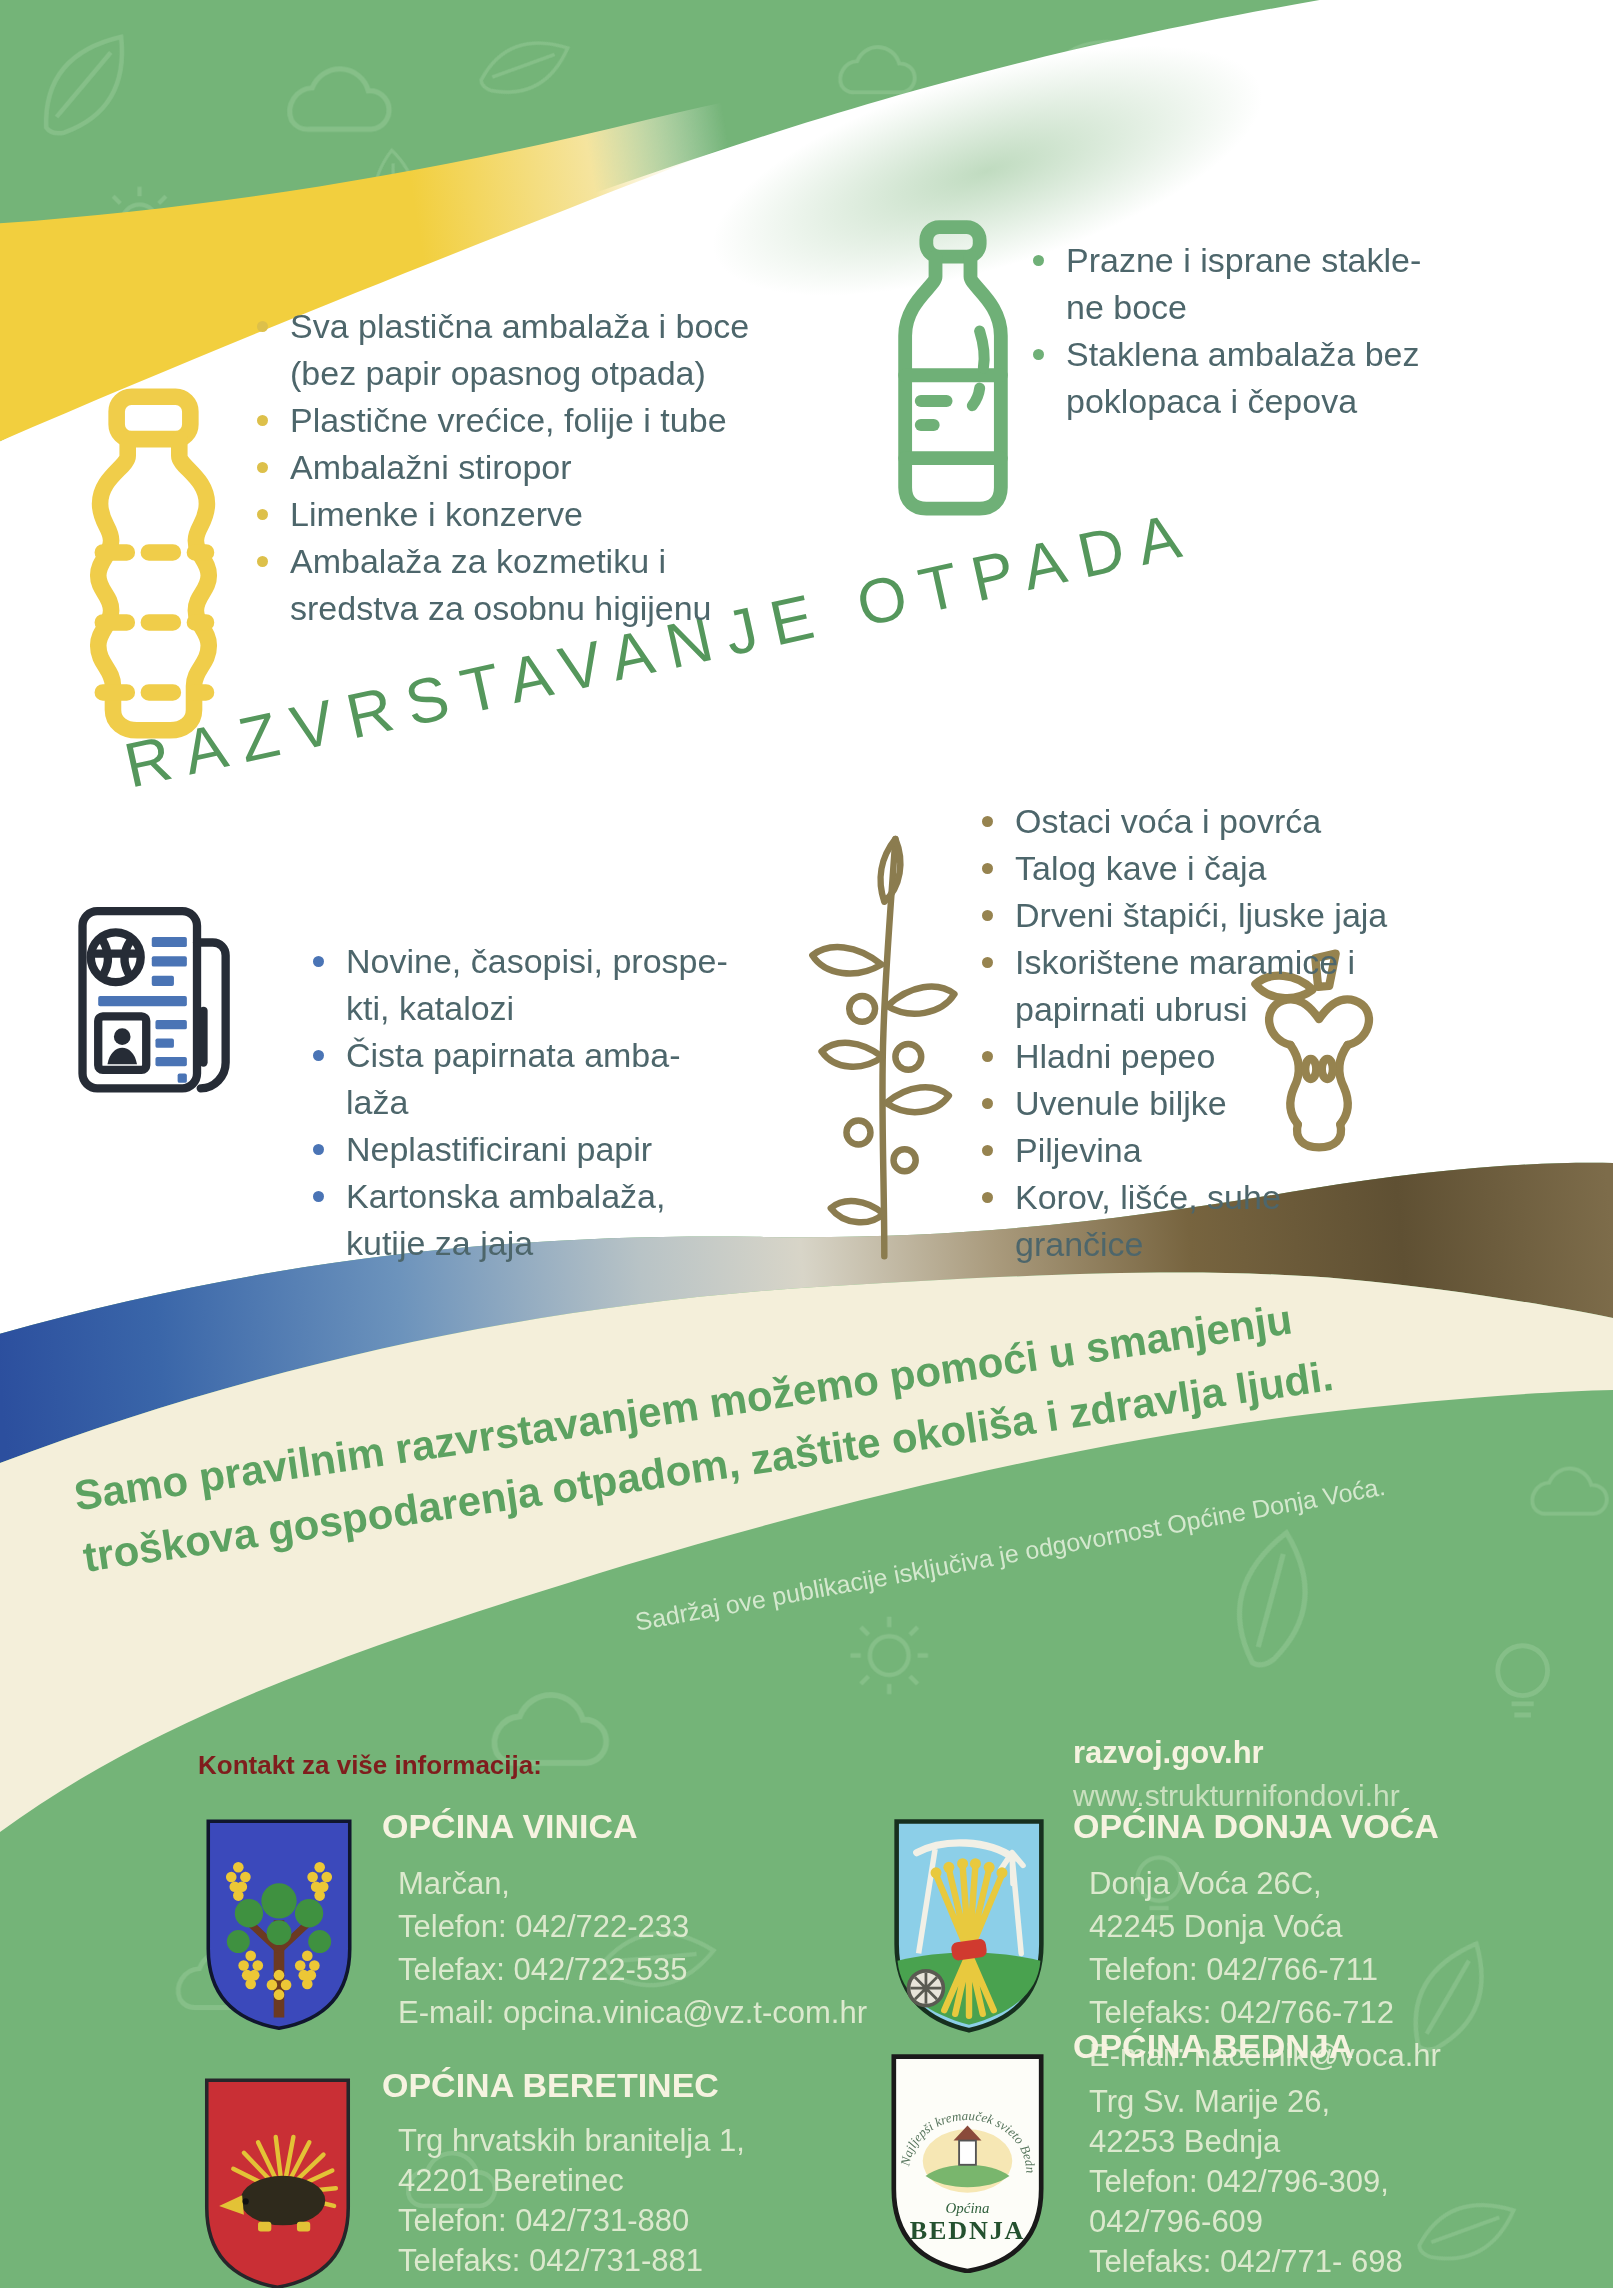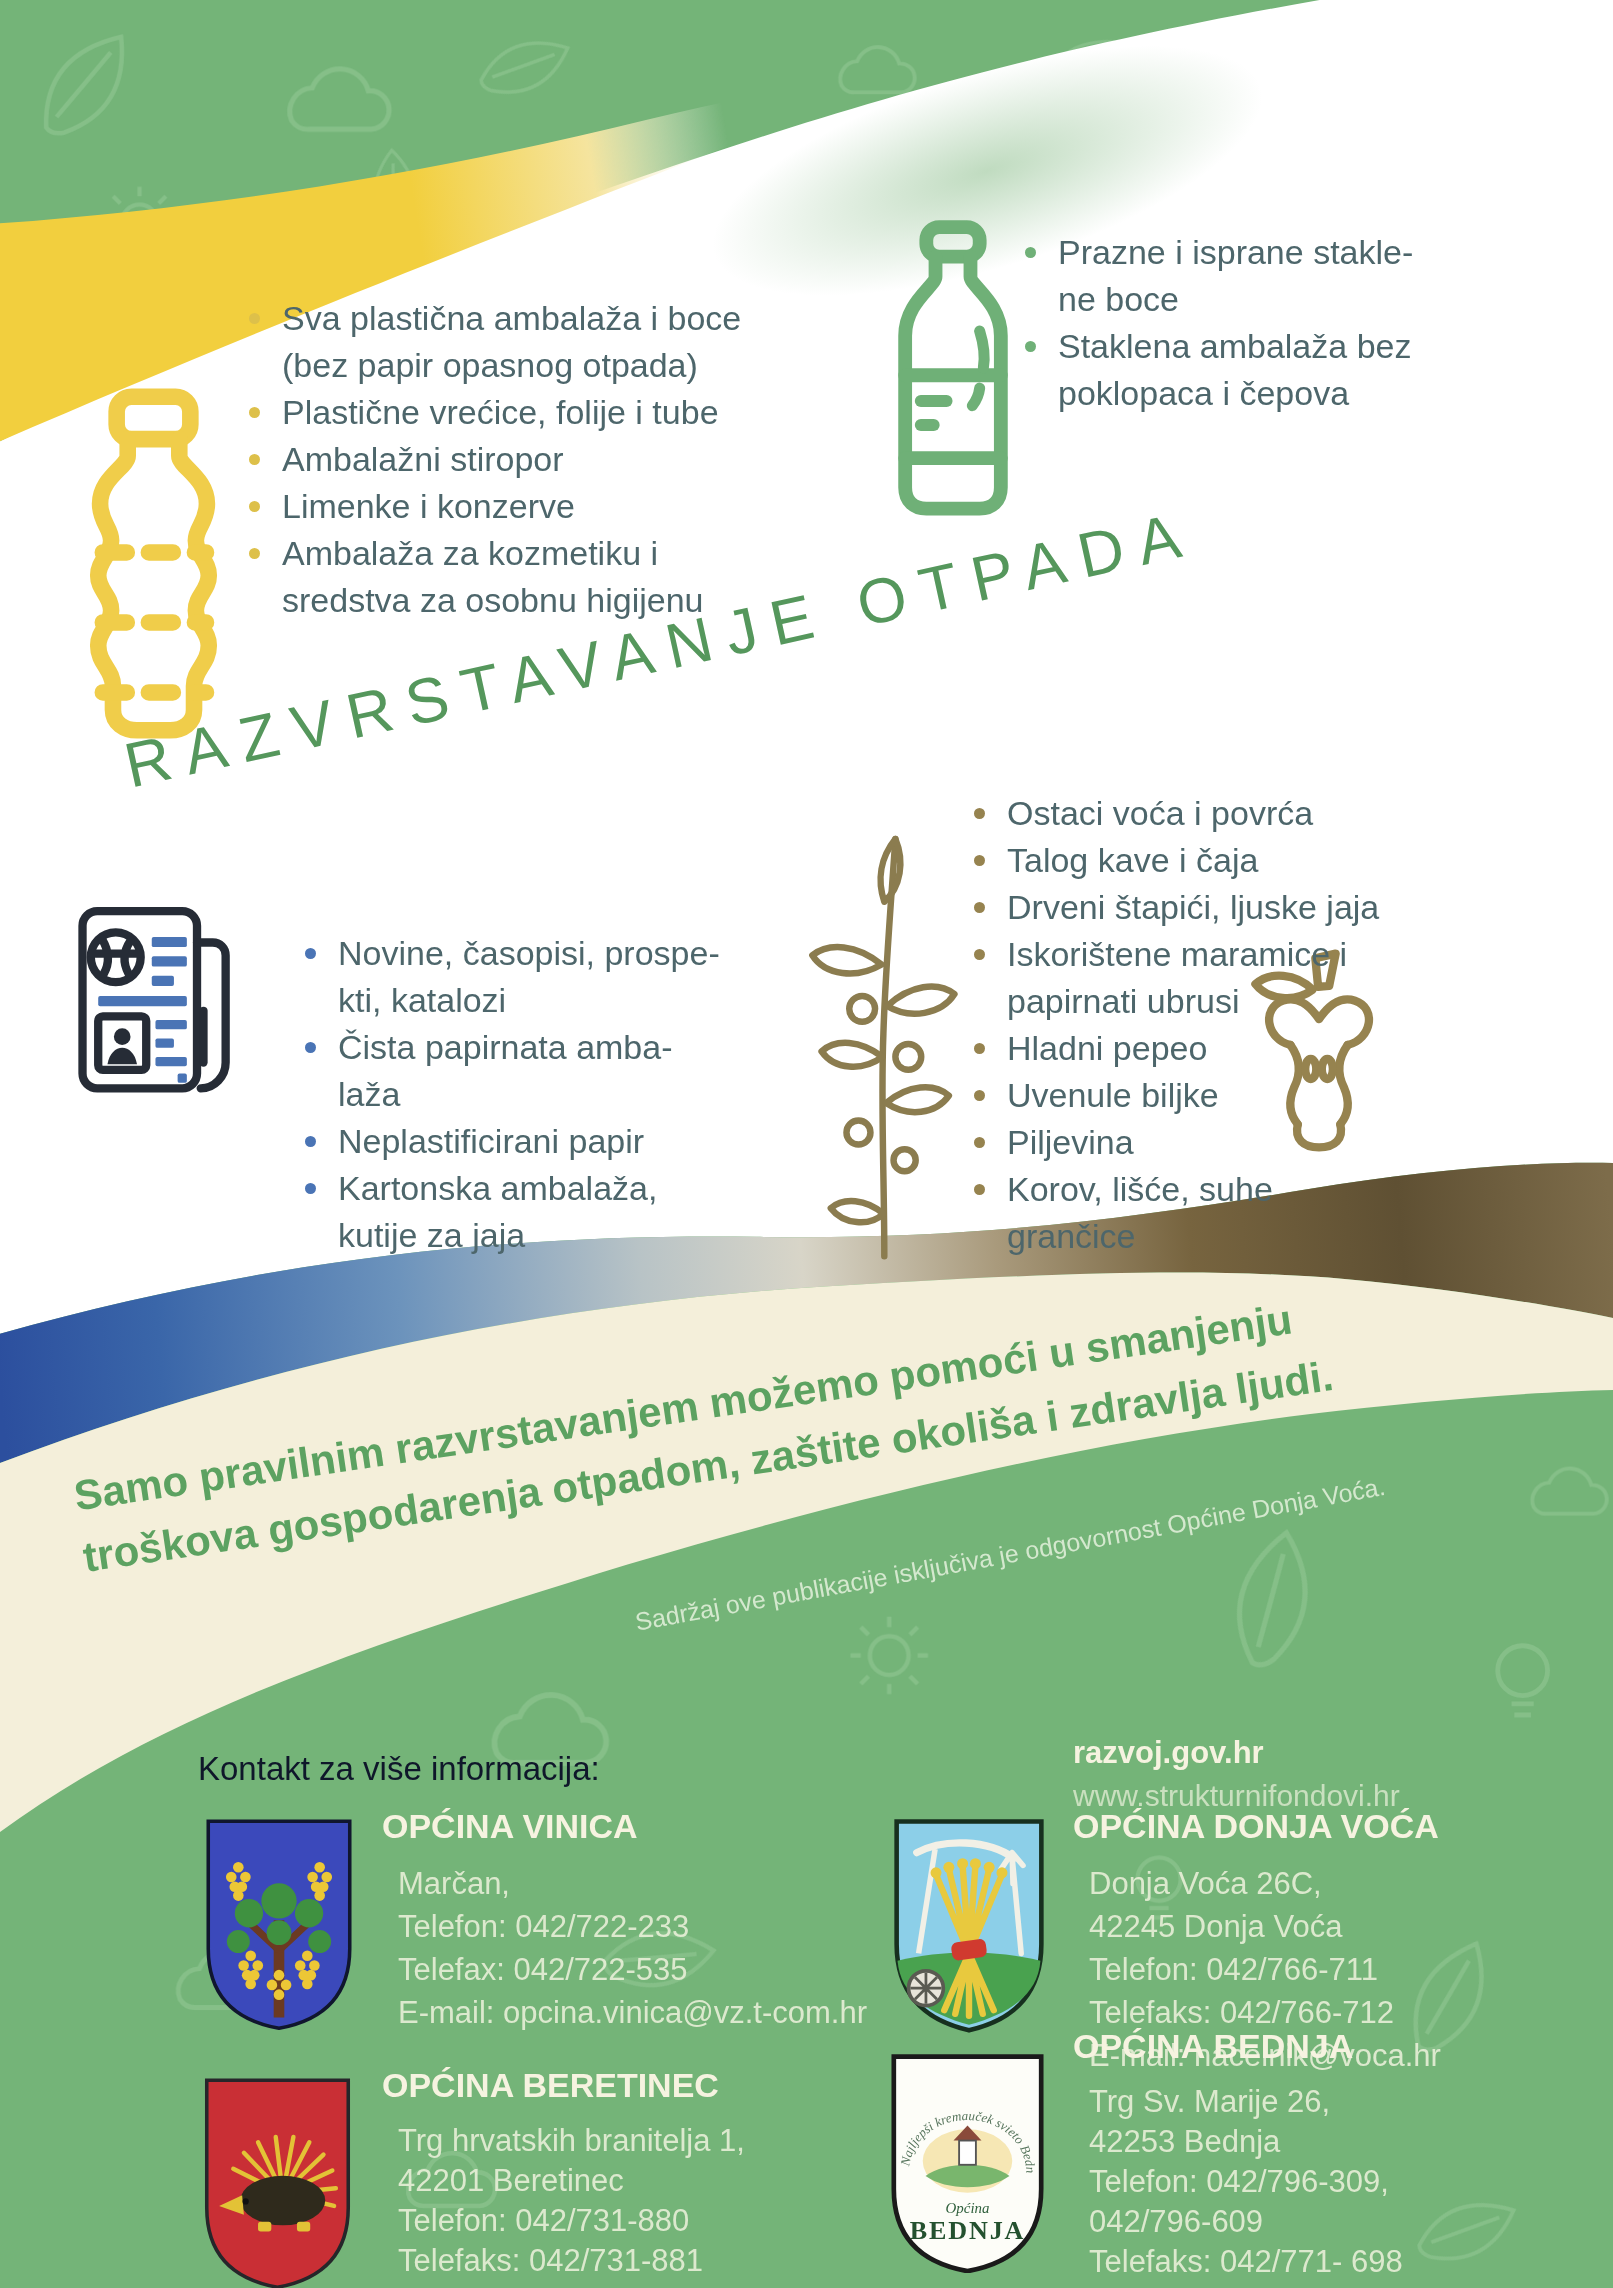--- a/index.html
+++ b/index.html
@@ -4,38 +4,38 @@
 <style>
   html,body{margin:0;padding:0;background:#555;}
   .page{
     position:relative;width:1613px;height:2289px;margin:0 auto;
     background:#74b478;overflow:hidden;
     font-family:"Liberation Sans",sans-serif;
   }
   .bg-svg{position:absolute;left:0;top:0;width:1613px;height:2289px;}
   .icon{position:absolute;}
   
-  .list{position:absolute;list-style:none;margin:0;padding:0;
+  .list{position:absolute;list-style:none;margin:8px;padding:0;
     color:#4d666b;font-size:34px;line-height:47px;font-weight:300;}
   .list li{position:relative;padding-left:35px;white-space:pre-line;}
   .list li::before{content:"";position:absolute;left:1.8px;top:17.5px;width:11px;height:11px;border-radius:50%;}
   .plastic li::before{background:#ddc04a;}
   .glass li::before{background:#6fb077;}
   .paper li::before{background:#4a74b5;}
   .bio li::before{background:#96834f;}
   
   .title{position:absolute;left:118px;top:731px;transform:rotate(-12.4deg);
     transform-origin:0 0;font-size:63px;letter-spacing:14.8px;color:#55975c;white-space:nowrap;}
   .slogan{position:absolute;left:70px;top:1466px;transform:rotate(-8.3deg);
     transform-origin:0 0;font-size:42px;font-weight:700;line-height:62px;
     color:#5ca261;white-space:pre-line;}
   .disclaimer{position:absolute;left:633px;top:1608px;transform:rotate(-10.3deg);
     transform-origin:0 0;font-size:25px;color:rgba(236,245,228,0.8);white-space:nowrap;}
   
-  .contact-heading{position:absolute;left:198px;top:1750px;font-size:33px;font-weight:400;color:#0f172a;}
+  .contact-heading{position:absolute;left:198px;top:1750px;font-size:26px;font-weight:700;color:#7f1d1d;}
   .site-primary{position:absolute;left:1073px;top:1735px;font-size:31px;font-weight:700;color:#f6f3e0;}
   .site-secondary{position:absolute;left:1073px;top:1779px;font-size:30px;font-weight:300;color:rgba(238,242,221,0.7);}
   .muni{position:absolute;}
   .muni-name{font-size:34px;font-weight:700;color:#f6f3e0;margin:0 0 9.2px 0;}
   .muni-lines{list-style:none;margin:16px;padding:0;font-size:31px;line-height:43px;
     font-weight:300;color:rgba(238,242,221,0.85);}
   .muni-lines.tight{line-height:40px;}
   .crest{position:absolute;}
 </style>
 </head>

